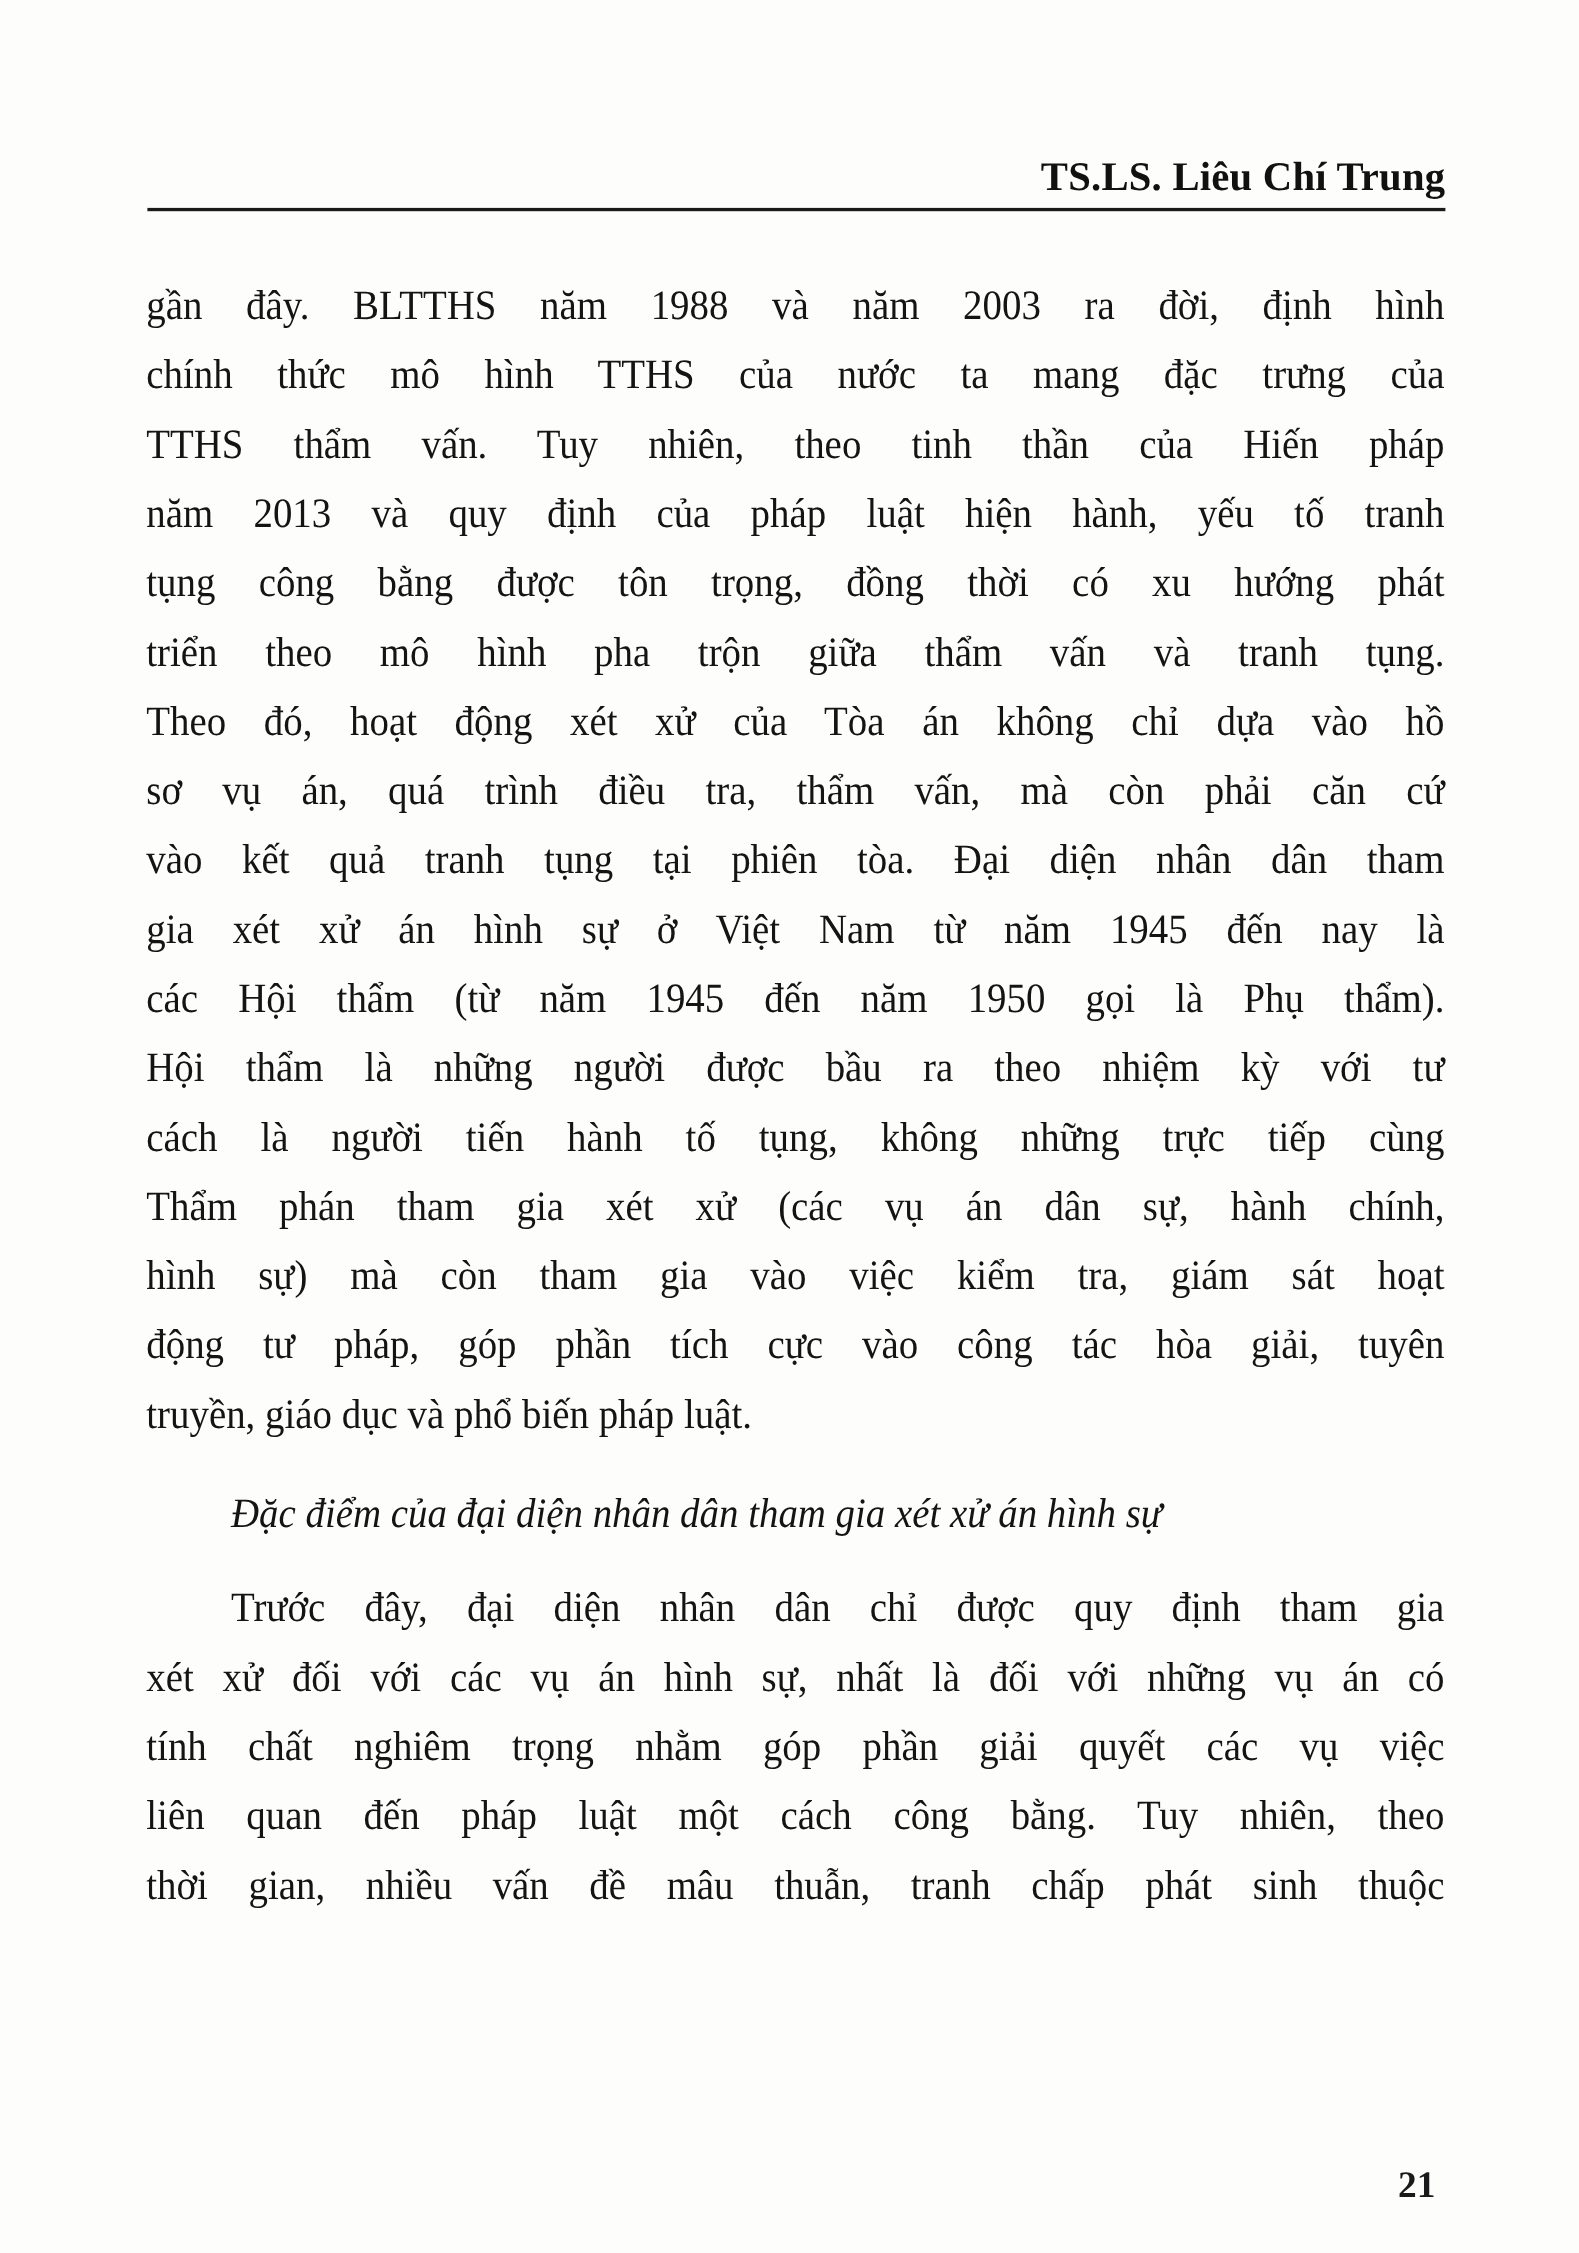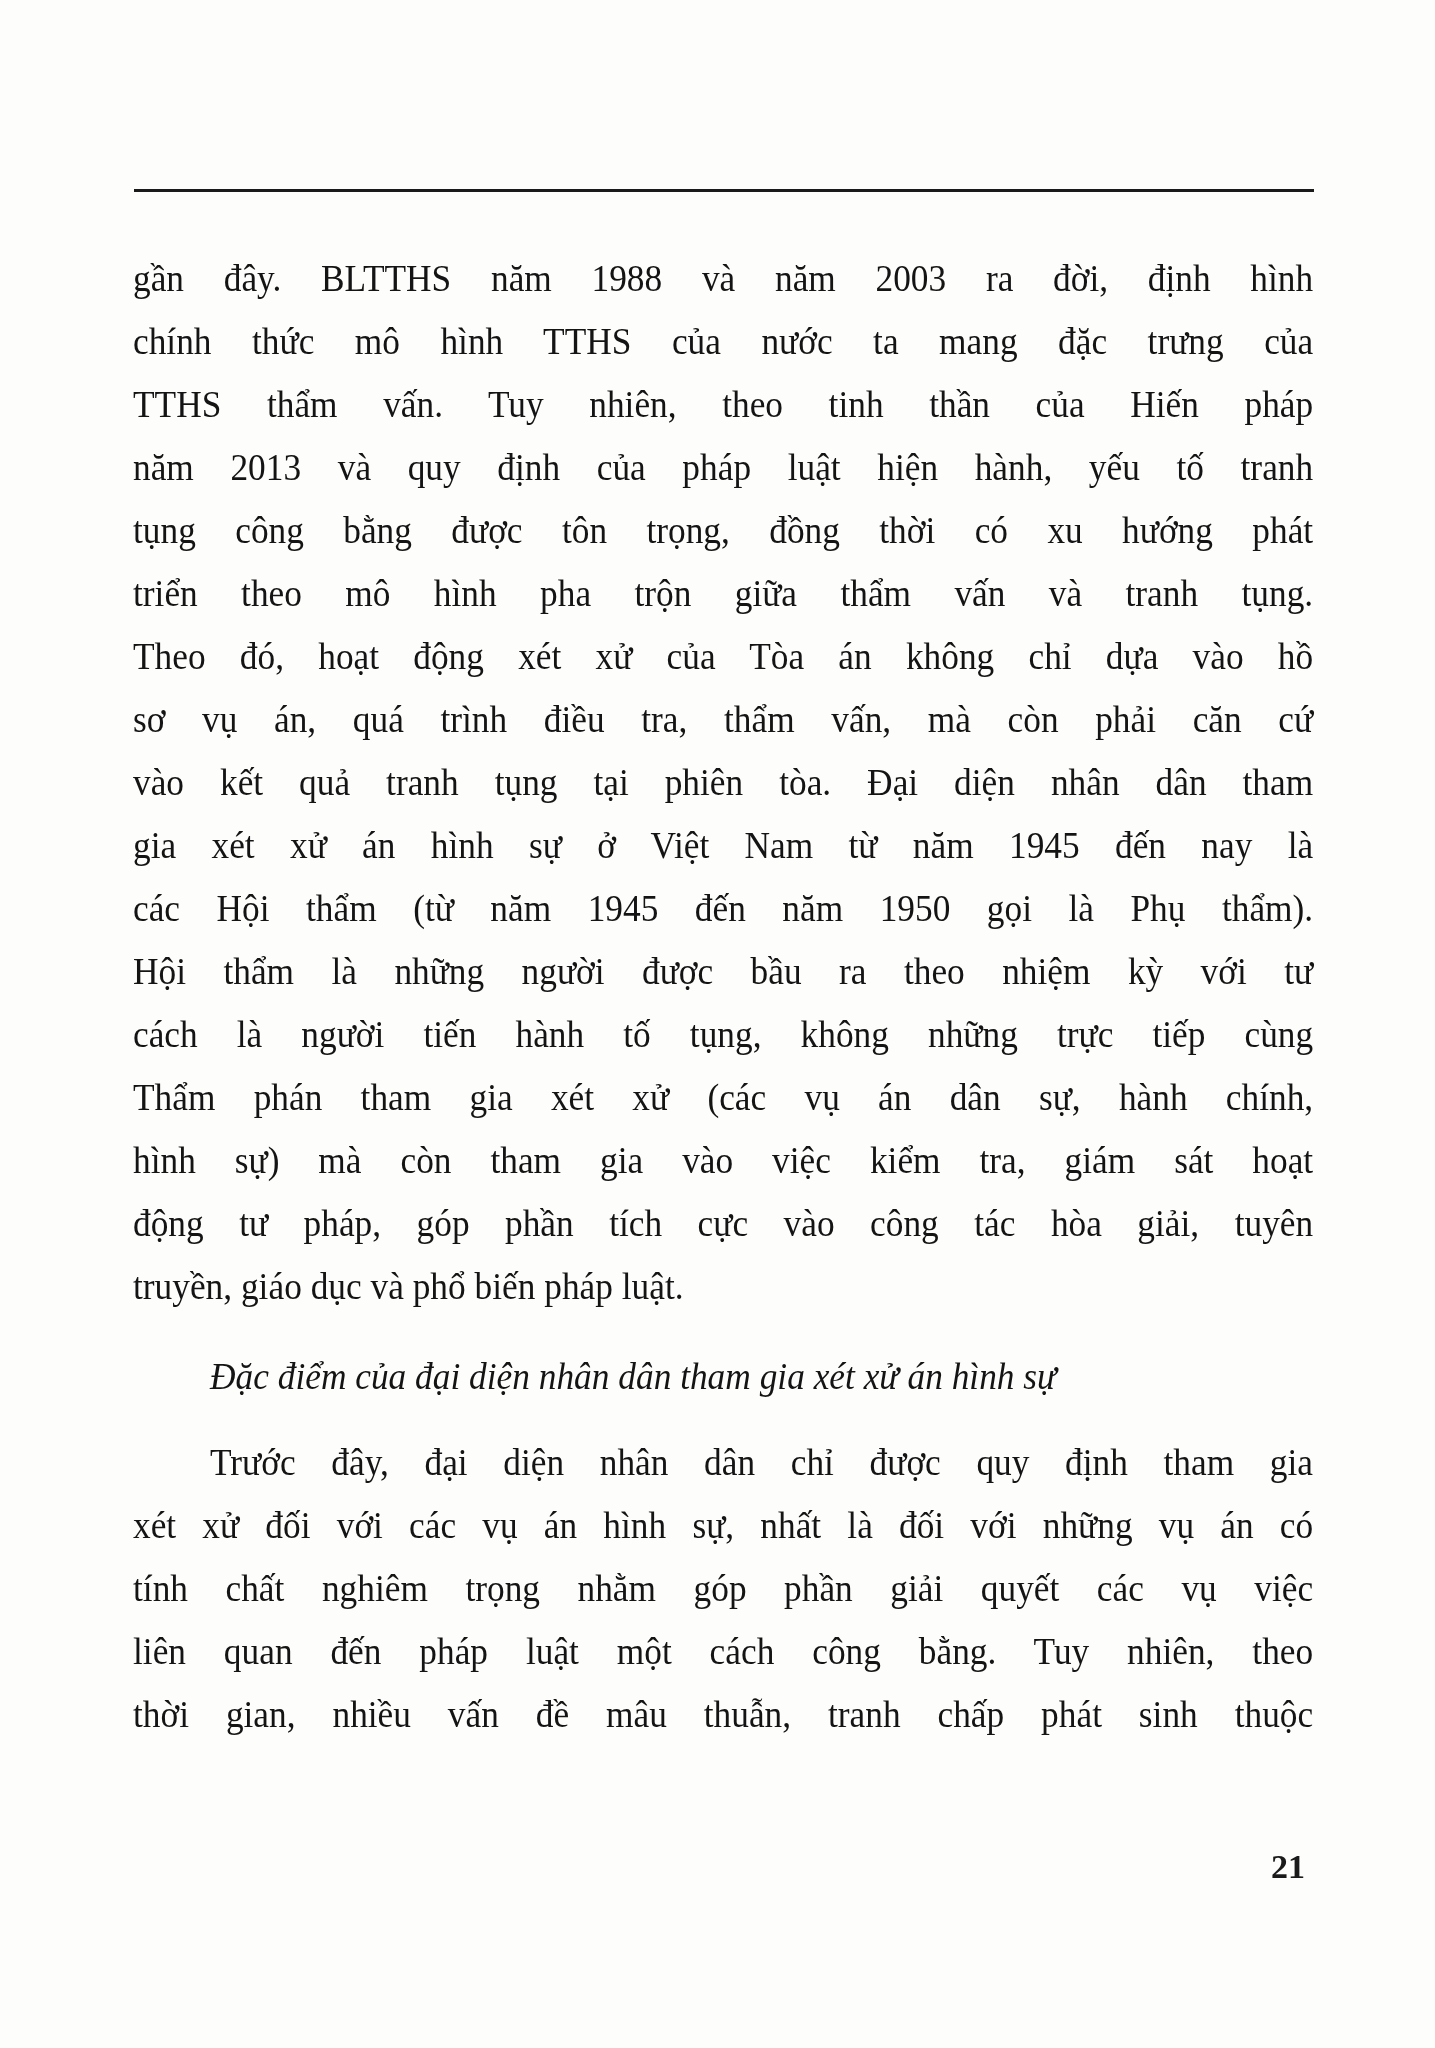--- a/index.html
+++ b/index.html
@@ -53,31 +53,32 @@
   .line.indent { left: 77px; width: 1186px; }
   .line.last { text-align-last: left; }
   .line.heading {
     font-style: italic;
     text-align-last: left;
     left: 77px;
   }
   .page-number {
     position: absolute;
     right: 130px;
-    top: 1848px;
+    top: 1968px;
     font-size: 34px;
     font-weight: bold;
     color: #1a1a1a;
   }
 </style>
 </head>
 <body>
 
 <div class="page">
 
+  <div class="running-head">TS.LS. Liêu Chí Trung</div>
   <div class="head-rule"></div>
 
   <div class="text-block">
 
     <div class="line" style="top:256px">gần đây. BLTTHS năm 1988 và năm 2003 ra đời, định hình</div>
     <div class="line" style="top:319px">chính thức mô hình TTHS của nước ta mang đặc trưng của</div>
     <div class="line" style="top:382px">TTHS thẩm vấn. Tuy nhiên, theo tinh thần của Hiến pháp</div>
     <div class="line" style="top:445px">năm 2013 và quy định của pháp luật hiện hành, yếu tố tranh</div>
     <div class="line" style="top:508px">tụng công bằng được tôn trọng, đồng thời có xu hướng phát</div>
     <div class="line" style="top:571px">triển theo mô hình pha trộn giữa thẩm vấn và tranh tụng.</div>

